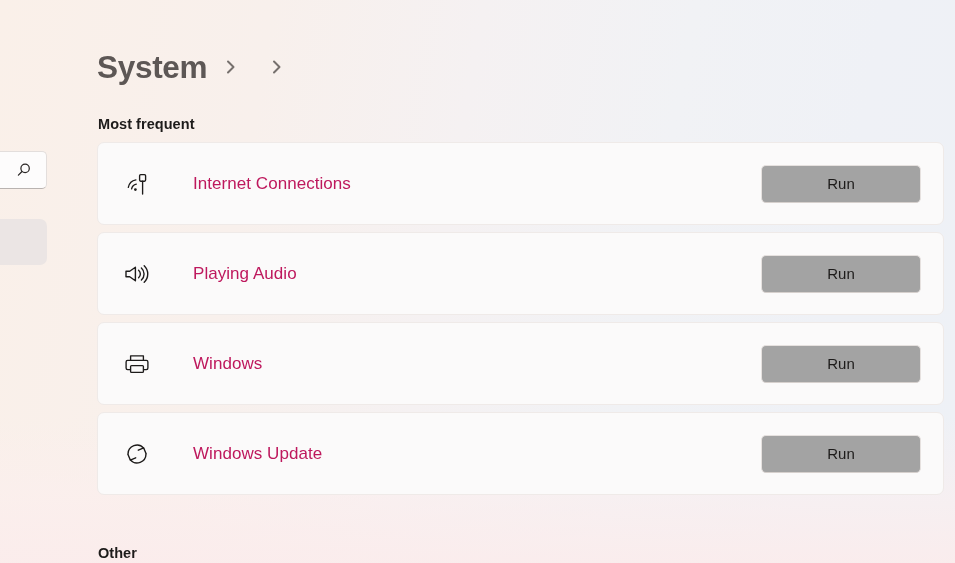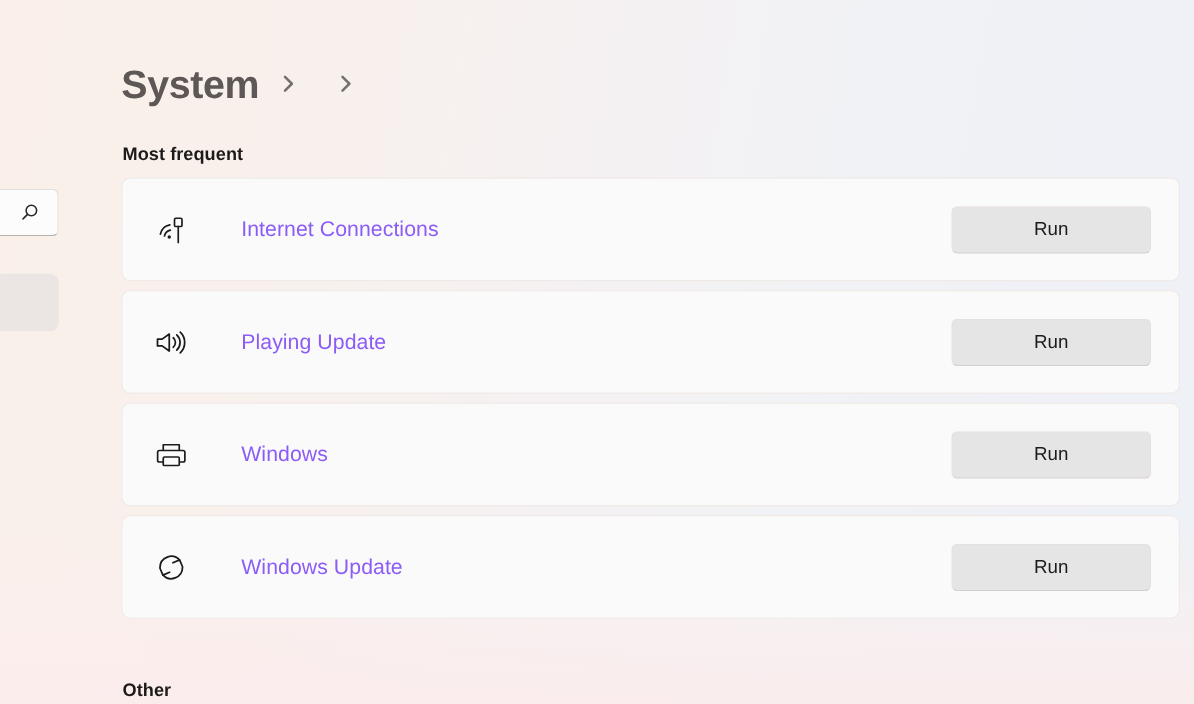--- a/index.html
+++ b/index.html
@@ -143,29 +143,29 @@
     flex: 0 0 36px;
     display: flex;
     align-items: center;
     justify-content: center;
     color: #1d1b1a;
   }
   .card-icon svg { display: block; }
   .card-label {
     margin-left: 38px;
     font-size: 17px;
-    color: #8b5cf6;
+    color: #be185d;
     letter-spacing: 0.05px;
   }
   .card-action { margin-left: auto; }
 
   .run-button {
     width: 160px;
     height: 38px;
-    background: #e5e5e5;
+    background: #a3a3a3;
     border: 1px solid #e6e1df;
     border-bottom-color: #d6d0cd;
     border-radius: 5px;
     font-family: "Liberation Sans", sans-serif;
     font-size: 15px;
     color: #1d1b1a;
     letter-spacing: 0.05px;
     cursor: pointer;
     display: flex;
     align-items: center;
@@ -233,21 +233,21 @@
 
       <div class="card">
         <span class="card-icon">
           <svg width="30" height="30" viewBox="0 0 30 30" fill="none" stroke="#1d1b1a" stroke-width="1.4" stroke-linecap="round" stroke-linejoin="round">
             <path d="M13.4 8.2 L7.7 12.3 L4.0 12.3 L4.0 17.7 L7.7 17.7 L13.4 21.8 Z"></path>
             <path d="M16.6 11.2 A5.0 5.0 0 0 1 16.6 18.8"></path>
             <path d="M19.4 8.9 A8.3 8.3 0 0 1 19.4 21.1"></path>
             <path d="M22.2 6.7 A11.5 11.5 0 0 1 22.2 23.3"></path>
           </svg>
         </span>
-        <span class="card-label">Playing Update</span>
+        <span class="card-label">Playing Audio</span>
         <span class="card-action">
           <button class="run-button">Run</button>
         </span>
       </div>
 
       <div class="card">
         <span class="card-icon">
           <svg width="30" height="30" viewBox="0 0 30 30" fill="none" stroke="#1d1b1a" stroke-width="1.35" stroke-linejoin="round">
             <path d="M8.6 11.4 L8.6 6.8 L21.4 6.8 L21.4 11.4"></path>
             <path d="M8.6 20.6 L5.6 20.6 A1.5 1.5 0 0 1 4.1 19.1 L4.1 12.9 A1.5 1.5 0 0 1 5.6 11.4 L24.4 11.4 A1.5 1.5 0 0 1 25.9 12.9 L25.9 19.1 A1.5 1.5 0 0 1 24.4 20.6 L21.4 20.6"></path>

